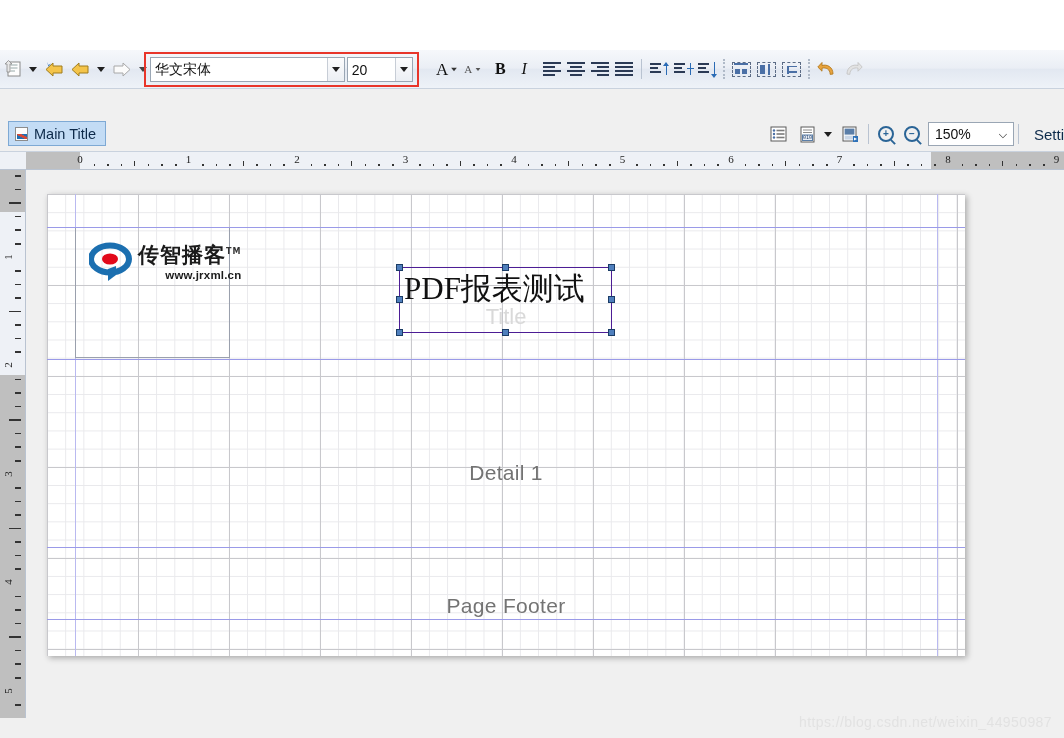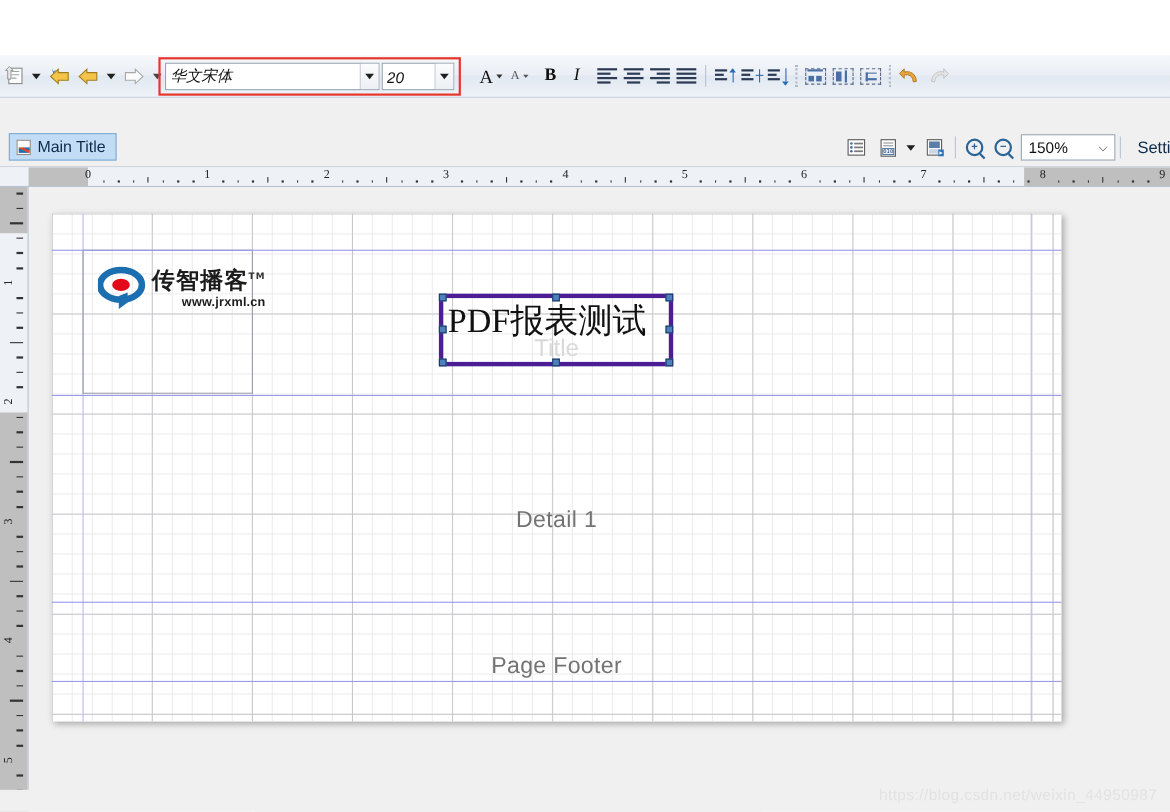--- a/index.html
+++ b/index.html
@@ -53,21 +53,20 @@
 
   
   .font-box {
     position: absolute; left: 144px; top: 52px;
     width: 275px; height: 35px;
     border: 2px solid #e8352a;
     display:flex; align-items:center;
     padding: 3px 4px;
     background: transparent;
     z-index: 5;
-    font-style: italic;
   }
   .combo {
     height: 25px;
     background:#fff;
     border:1px solid #9aa6b4;
     display:flex; align-items:center;
     font-size: 14px;
     color:#111;
     padding-left: 4px;
     position: relative;
@@ -276,21 +275,21 @@
   .logo-tm { font-size:8px; vertical-align:super; color:#333; }
   .logo-url {
     font-size:11.5px; font-weight:bold; color:#1b1b1b;
     letter-spacing:0.2px; line-height:1; margin-top:4px;
     text-align:right;
   }
 
   
   .sel-elem {
     position:absolute;
-    border:4px solid #4c1d95;
+    border:1px solid #4c1d95;
     background:transparent;
   }
   .sel-text {
     position:absolute; left:4px; top:2px;
     font-family:"Liberation Serif", serif;
     font-size:31px; color:#111;
     white-space:nowrap; line-height:1.25;
   }
   .handle {
     position:absolute; width:7px; height:7px;

